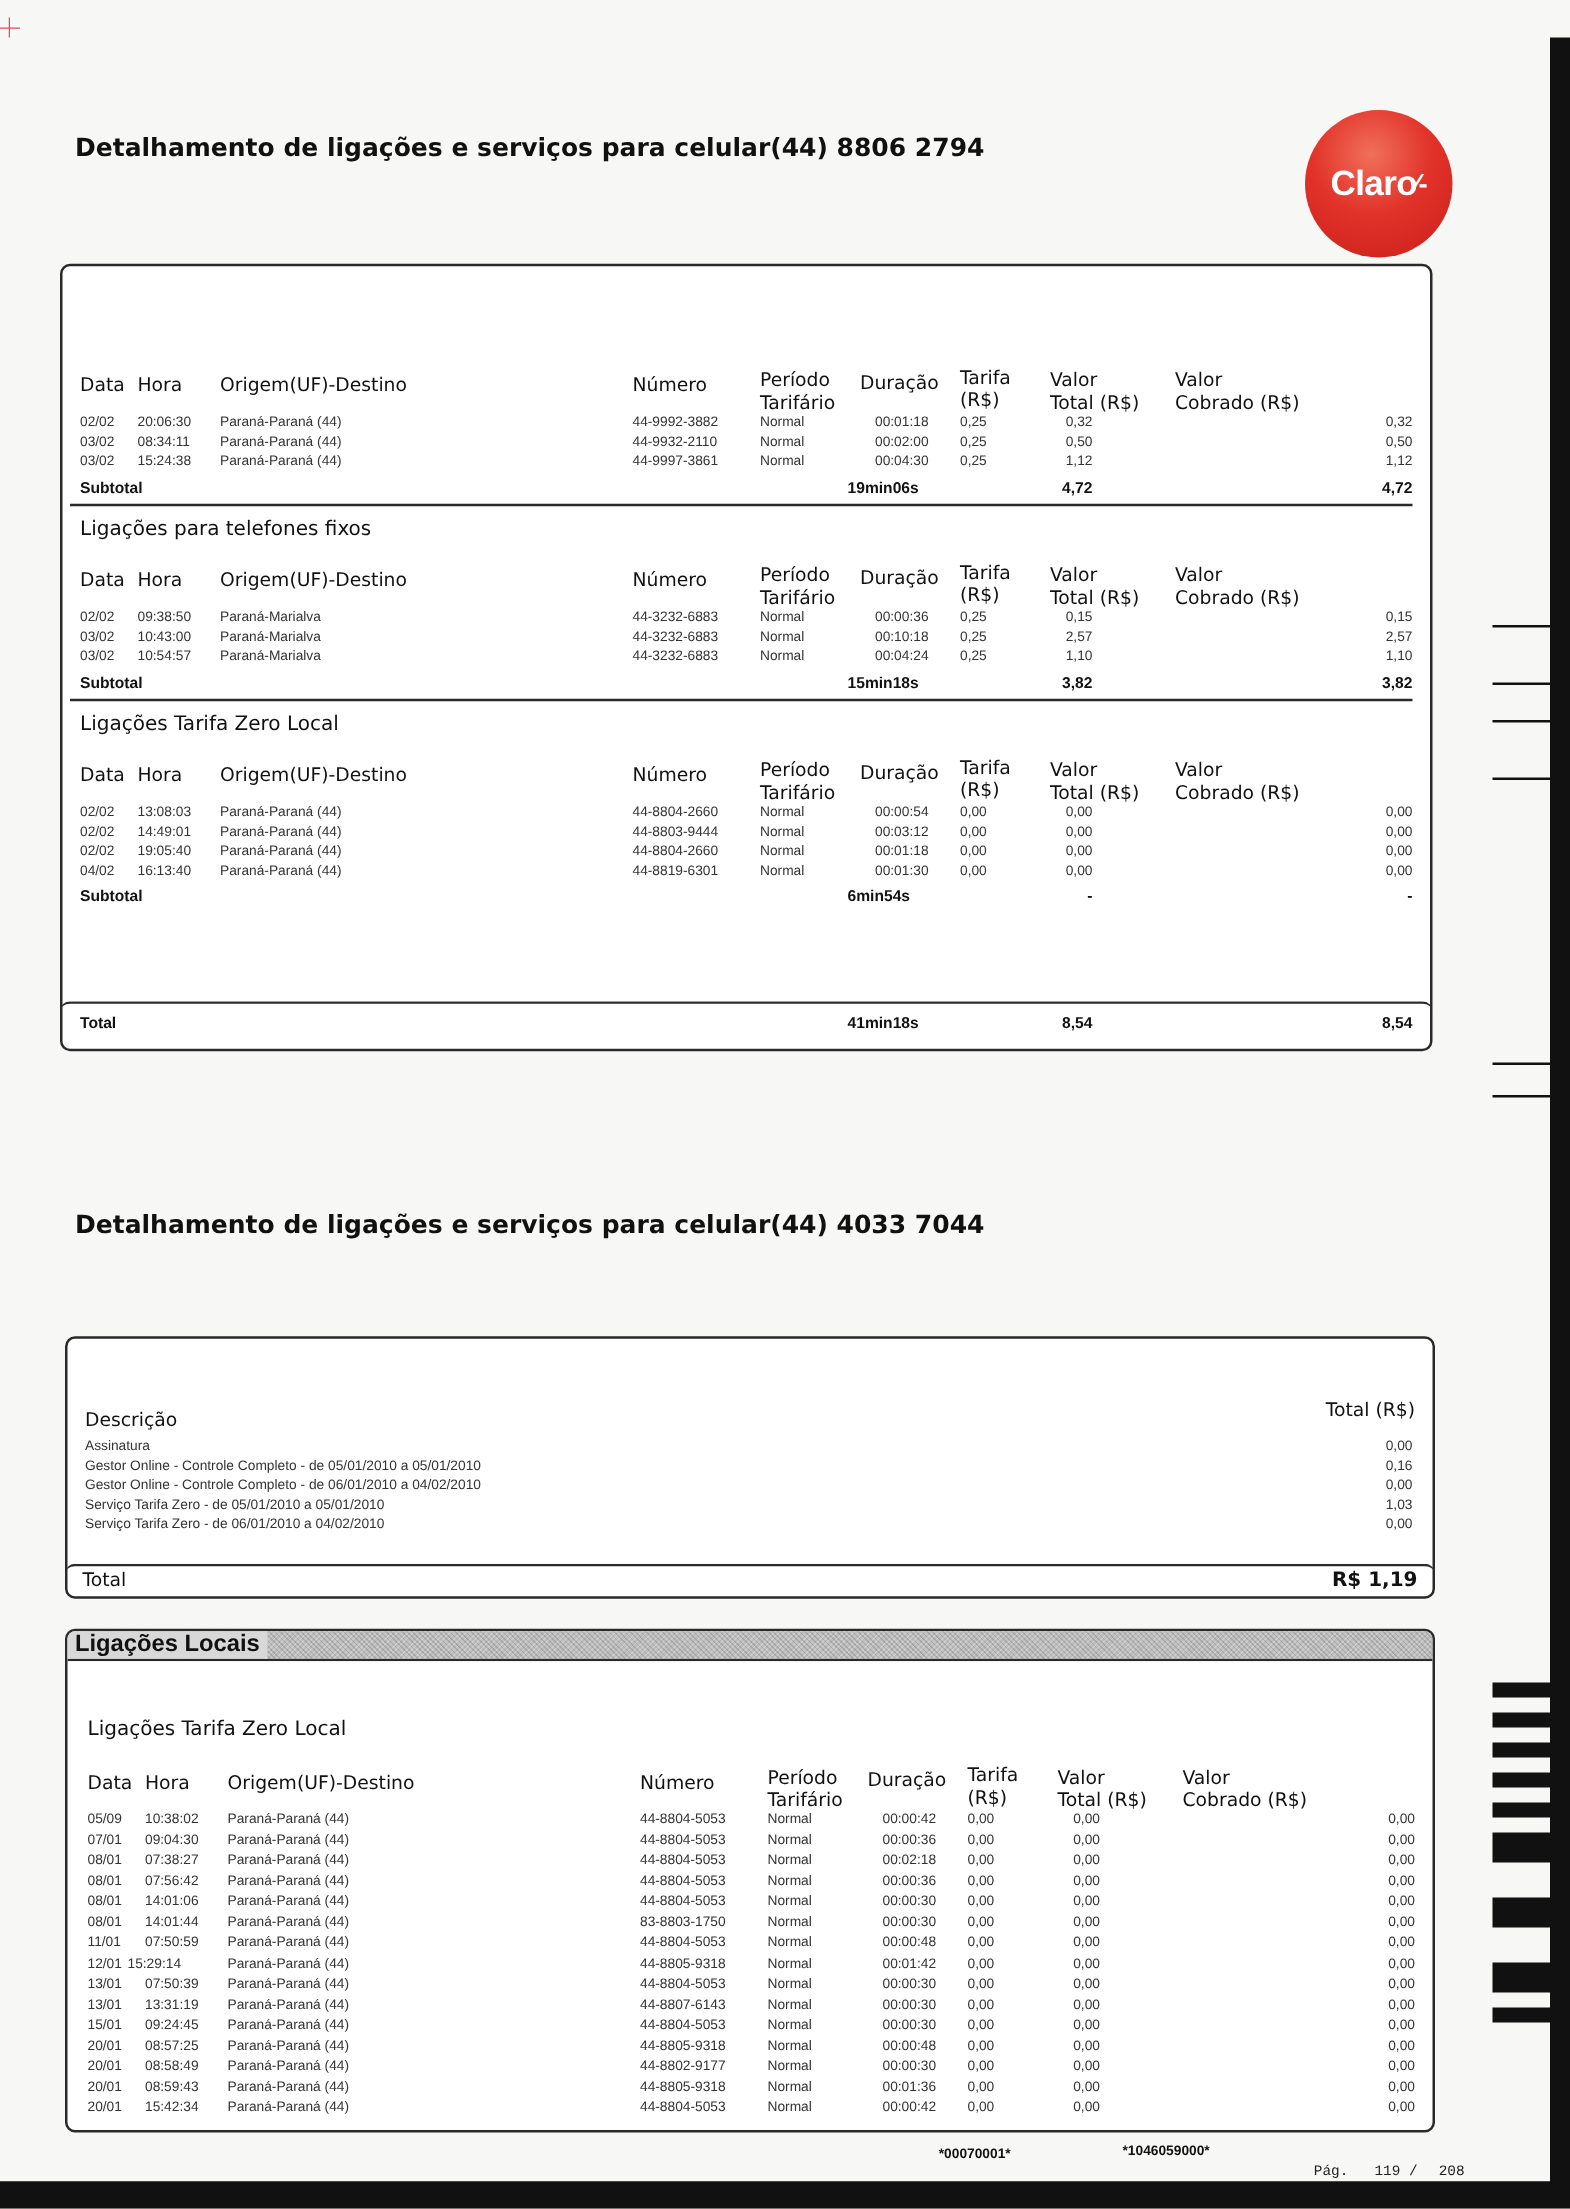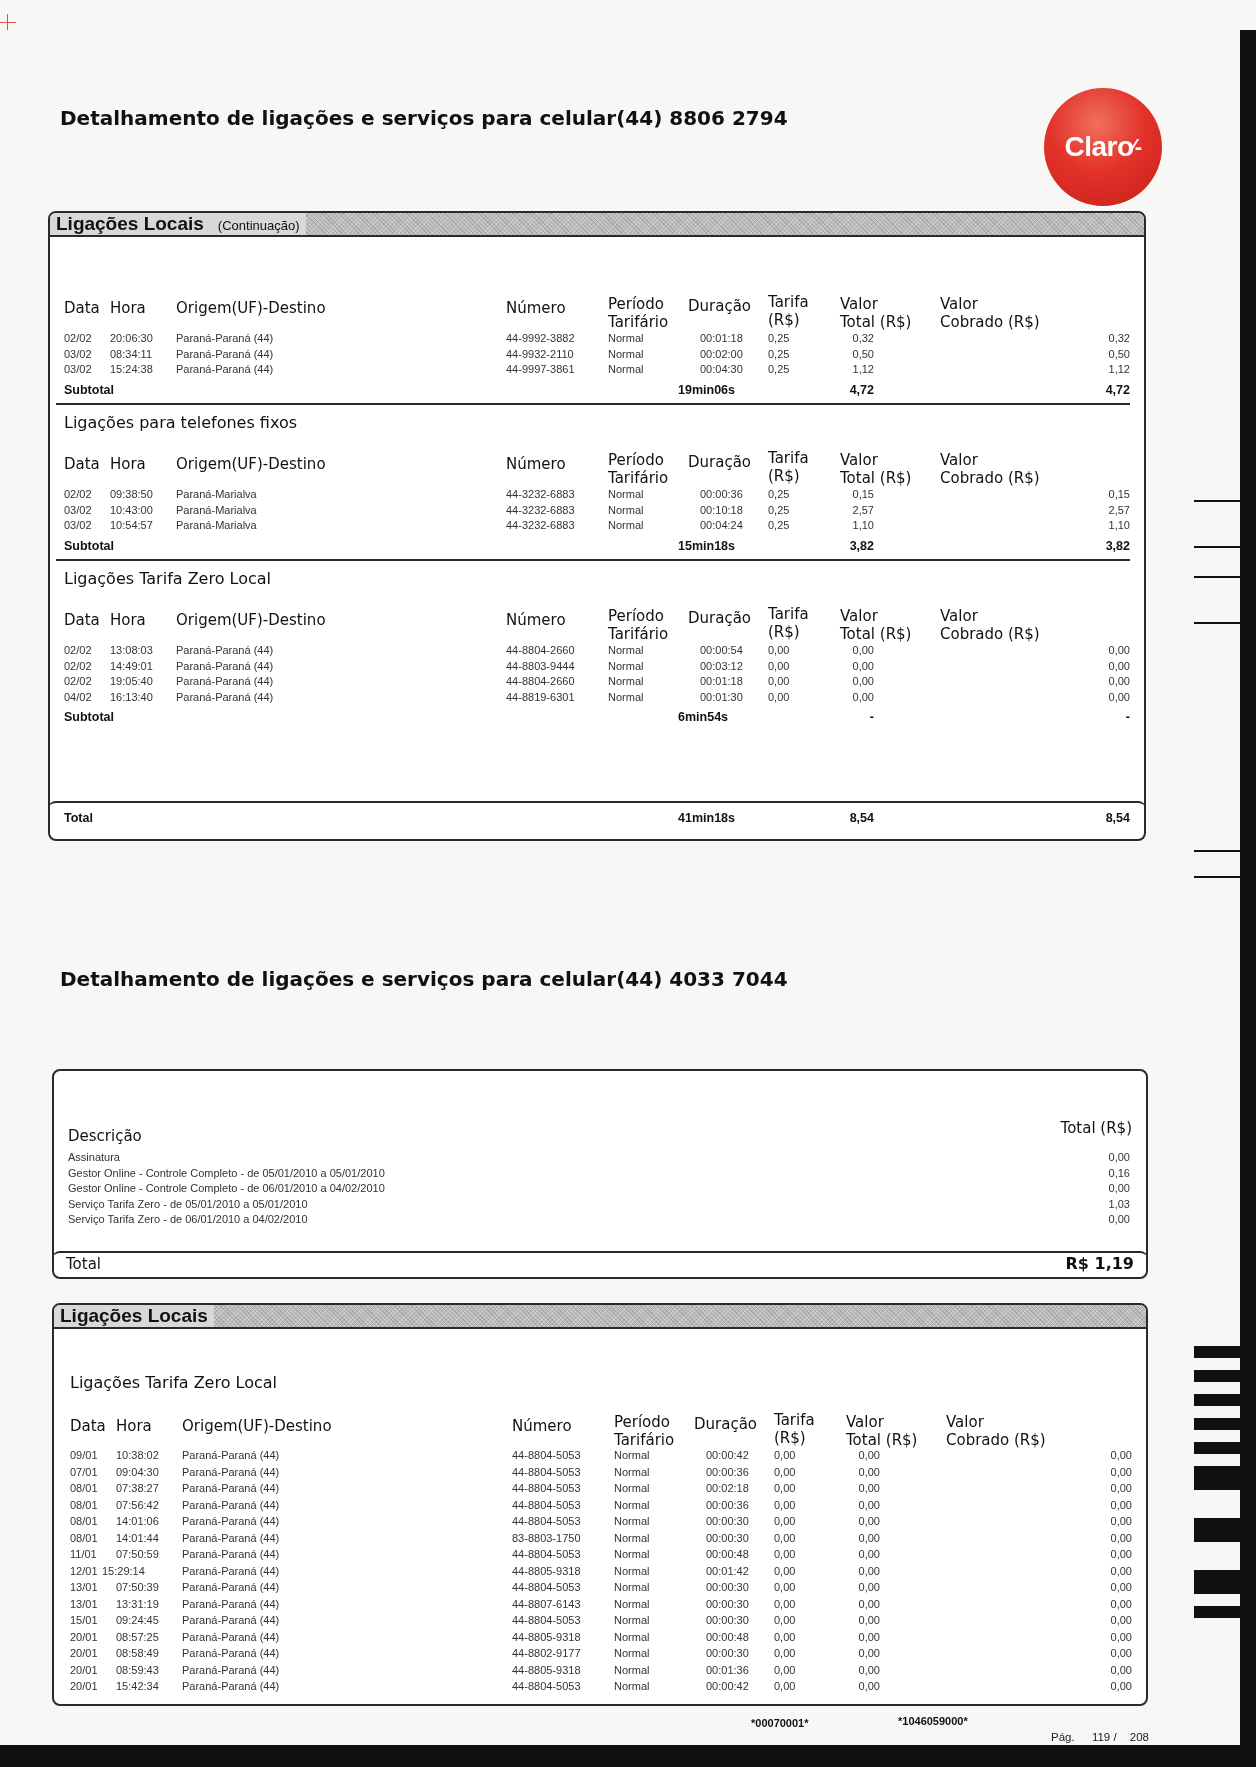--- a/index.html
+++ b/index.html
@@ -35,21 +35,21 @@
   .hdr { position:absolute; font-size:15px; color:#111; line-height:19px; white-space:nowrap; }
   .row { position:absolute; left:0; right:0; height:16px; font-family:"Liberation Sans", sans-serif; font-size:11px; color:#333; }
   .row span { position:absolute; white-space:nowrap; }
   .r { text-align:right; }
   .bold { font-weight:bold; color:#111; font-size:12.5px; font-family:"Liberation Sans", sans-serif; }
   .hr { position:absolute; height:2px; background:#2a2a2a; }
 
   .total-bar { position:absolute; border-top:2px solid #2a2a2a; border-radius:8px 8px 0 0; }
 
   .footer-code { position:absolute; font-family:"Liberation Sans", sans-serif; font-size:11px; font-weight:bold; color:#111; }
-  .footer-page { position:absolute; font-family:Liberation Sans, sans-serif; font-size:11.5px; color:#222; }
+  .footer-page { position:absolute; font-family:Liberation Mono, monospace; font-size:11.5px; color:#222; }
 </style>
 </head>
 <body>
 
 <div class="corner-mark"></div>
 <div class="corner-mark-v"></div>
 <div class="right-band"></div>
 <div class="bottom-band"></div>
 <div class="side-line" style="top:500px"></div>
 <div class="side-line" style="top:546px"></div>
@@ -68,25 +68,20 @@
 <div class="bar-mark" style="top:1606px;height:12px"></div>
 
 <div class="page-title" style="top:106px">Detalhamento de ligações e serviços para celular(44) 8806 2794</div>
 
 <div class="logo">
   <span>Claro</span>
     <span class="rays">⁄‑</span>
 </div>
 
 <div class="panel" style="left:48px;top:211px;width:1094px;height:626px;">
-  <div class="panel-header">
-    <span class="panel-header-title">
-      <span>Ligações Locais</span><span class="panel-header-sub">(Continuação)</span>
-    </span>
-  </div>
   <div id="s1-body" style="position:absolute;left:0;top:24px;right:0;bottom:0;">
       <div class="hdr" style="top: 62px; left: 14px;">Data</div>
       <div class="hdr" style="top: 62px; left: 60px;">Hora</div>
       <div class="hdr" style="top: 62px; left: 126px;">Origem(UF)-Destino</div>
       <div class="hdr" style="top: 62px; left: 456px;">Número</div>
       <div class="hdr" style="top: 58px; left: 558px;">Período</div>
       <div class="hdr" style="top: 76px; left: 558px;">Tarifário</div>
       <div class="hdr" style="top: 60px; left: 638px;">Duração</div>
       <div class="hdr" style="top: 56px; left: 718px;">Tarifa</div>
       <div class="hdr" style="top: 74px; left: 718px;">(R$)</div>
@@ -308,21 +303,21 @@
       <div class="hdr" style="top: 84px; left: 560px;">Período</div>
       <div class="hdr" style="top: 102px; left: 560px;">Tarifário</div>
       <div class="hdr" style="top: 86px; left: 640px;">Duração</div>
       <div class="hdr" style="top: 82px; left: 720px;">Tarifa</div>
       <div class="hdr" style="top: 100px; left: 720px;">(R$)</div>
       <div class="hdr" style="top: 84px; left: 792px;">Valor</div>
       <div class="hdr" style="top: 102px; left: 792px;">Total  (R$)</div>
       <div class="hdr" style="top: 84px; left: 892px;">Valor</div>
       <div class="hdr" style="top: 102px; left: 892px;">Cobrado  (R$)</div>
       <div class="row" style="top:120px">
-        <span style="left:16px">09/01</span>
+        <span style="left:16px">05/09</span>
         <span style="left:62px">10:38:02</span>
         <span style="left:128px">Paraná-Paraná (44)</span>
         <span style="left:458px">44-8804-5053</span>
         <span style="left:560px">Normal</span>
         <span style="left:652px">00:00:42</span>
         <span style="left:720px">0,00</span>
         <span class="r" style="right:266px">0,00</span>
         <span class="r" style="right:14px">0,00</span>
       </div>
       <div class="row" style="top:136.5px">

